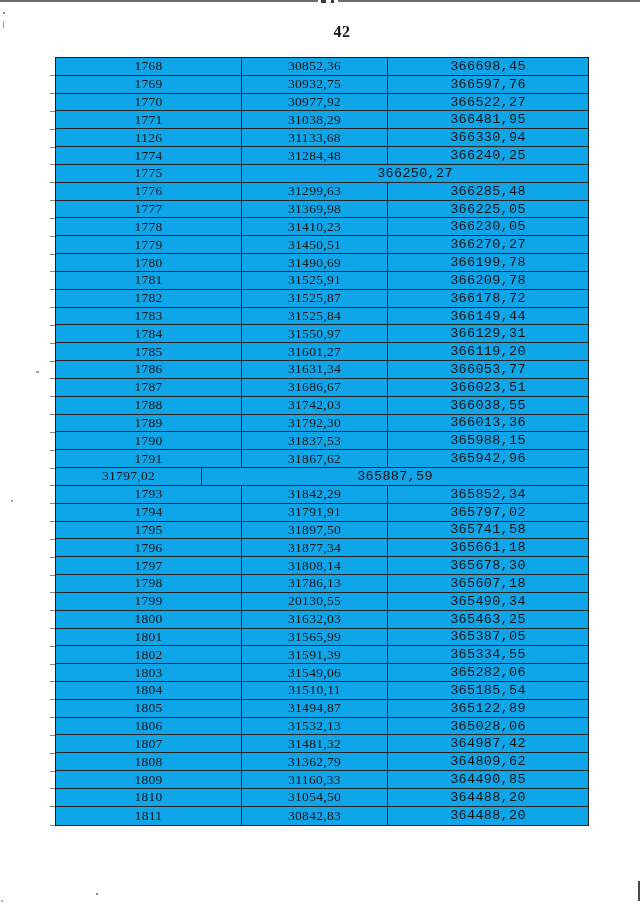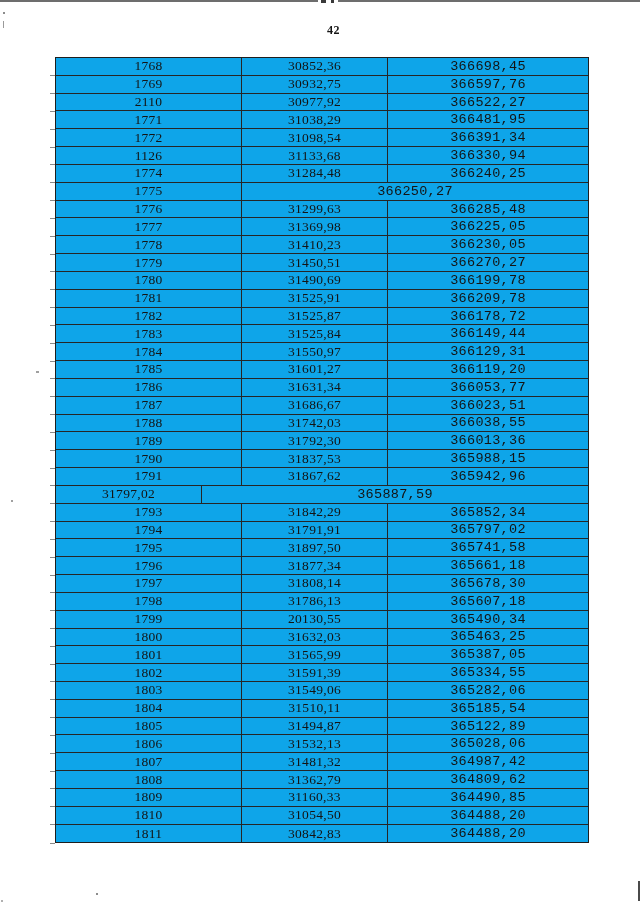--- a/index.html
+++ b/index.html
@@ -2,22 +2,22 @@
 <html><head>
 <meta charset="utf-8">
 <style>
   html,body{margin:0;padding:0;}
   body{
     width:640px;height:905px;position:relative;background:#ffffff;
     font-family:"Liberation Serif", serif;
     overflow:hidden;
   }
   .page-number{
-    position:absolute;top:23px;left:300px;width:40px;
-    text-align:right;font-size:12px;font-weight:bold;color:#151515;
+    position:absolute;top:23px;left:322px;width:40px;
+    text-align:center;font-size:16px;font-weight:bold;color:#151515;
     letter-spacing:0.5px;
   }
   .data-table{
     position:absolute;left:55px;top:57px;width:534px;
     border:1.6px solid #1e1e1e;box-sizing:border-box;
     background:#0ea5e9;
   }
   .row{
     display:flex;height:17.84px;box-sizing:border-box;
     border-bottom:1.5px solid #262626;position:relative;
@@ -71,35 +71,30 @@
       <div class="cell c0">1768</div>
       <div class="cell c1">30852,36</div>
       <div class="cell c2">366698,45</div>
     </div>
     <div class="row">
       <div class="cell c0">1769</div>
       <div class="cell c1">30932,75</div>
       <div class="cell c2">366597,76</div>
     </div>
     <div class="row">
-      <div class="cell c0">2110</div>
+      <div class="cell c0">1770</div>
       <div class="cell c1">30977,92</div>
       <div class="cell c2">366522,27</div>
     </div>
     <div class="row">
       <div class="cell c0">1771</div>
       <div class="cell c1">31038,29</div>
       <div class="cell c2">366481,95</div>
     </div>
     <div class="row">
-      <div class="cell c0">1772</div>
-      <div class="cell c1">31098,54</div>
-      <div class="cell c2">366391,34</div>
-    </div>
-    <div class="row">
       <div class="cell c0">1126</div>
       <div class="cell c1">31133,68</div>
       <div class="cell c2">366330,94</div>
     </div>
     <div class="row">
       <div class="cell c0">1774</div>
       <div class="cell c1">31284,48</div>
       <div class="cell c2">366240,25</div>
     </div>
     <div class="row">

